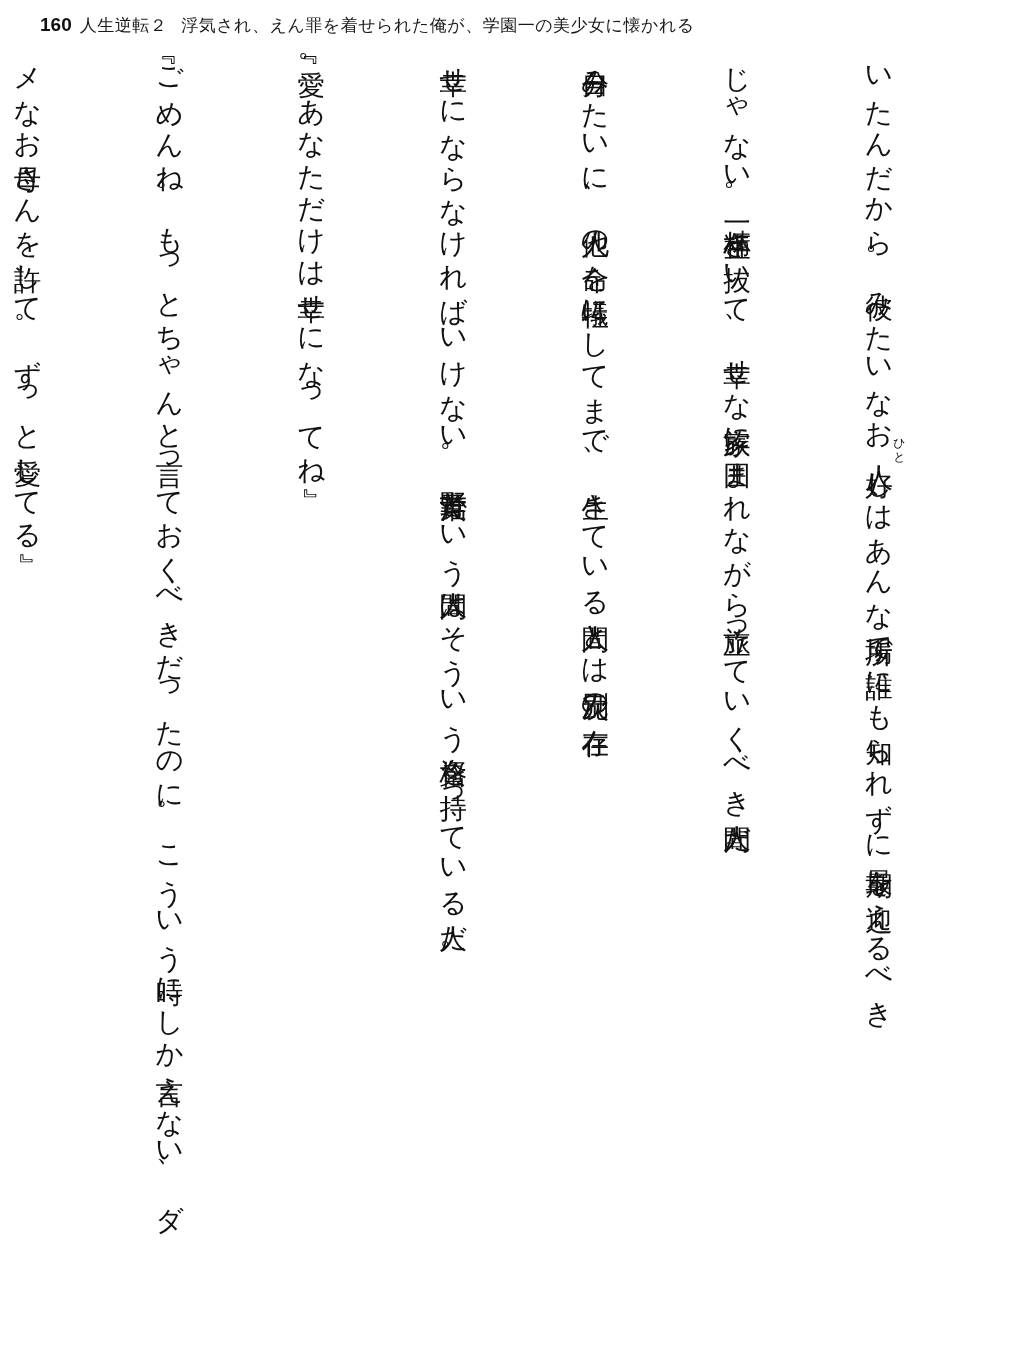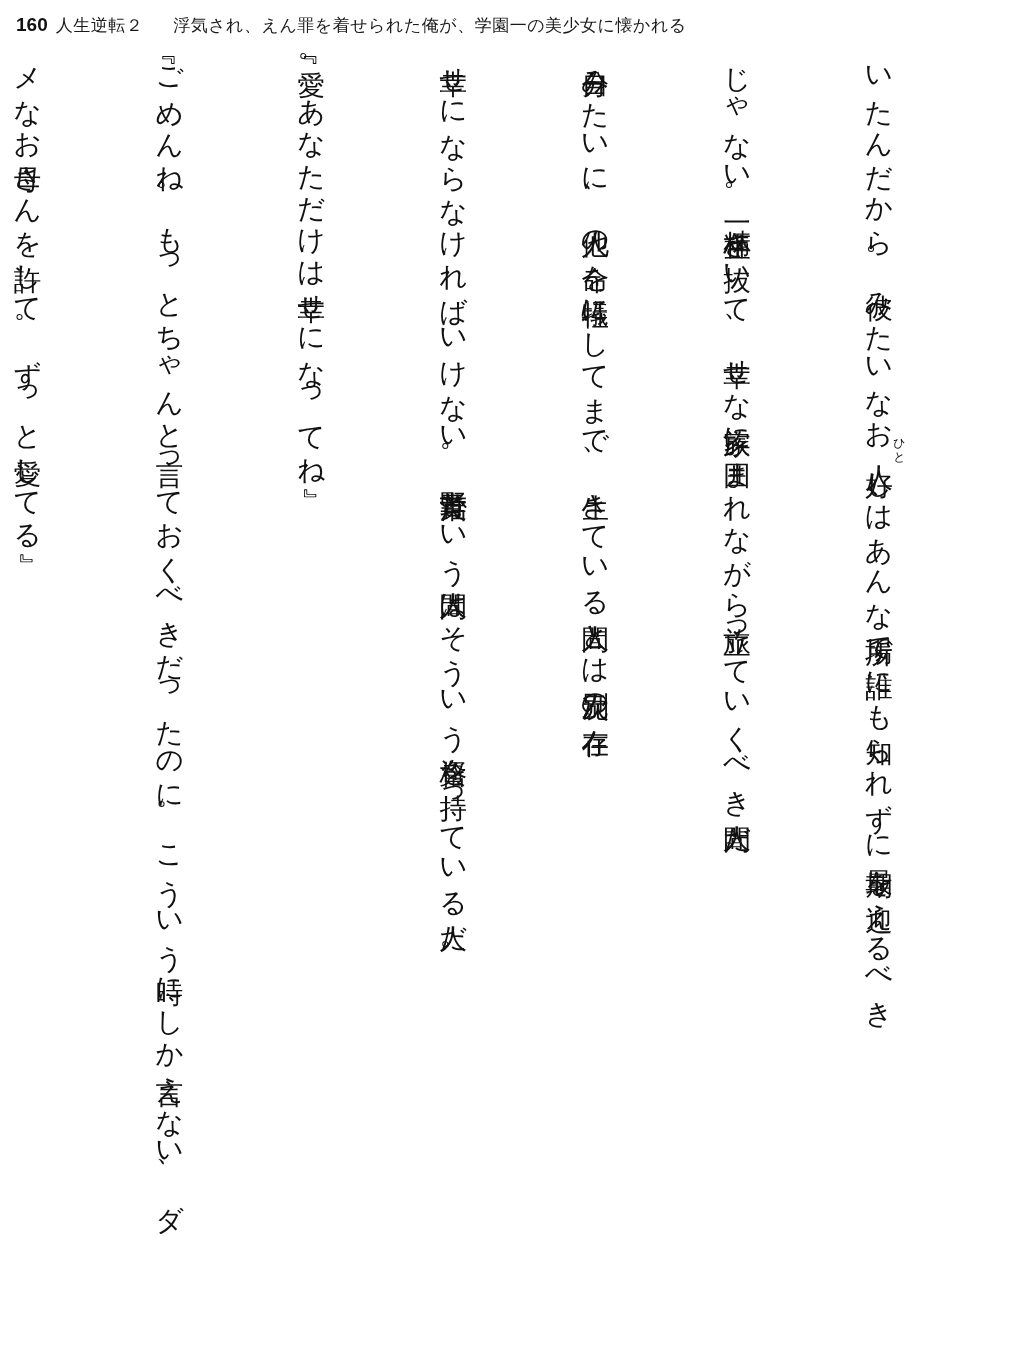--- a/index.html
+++ b/index.html
@@ -19,38 +19,38 @@
   
   .page-header {
     position: absolute;
     top: 14px;
     left: 0;
     width: 1022px;
     height: 30px;
     display: flex;
     align-items: baseline;
     box-sizing: border-box;
-    padding-left: 16px;
+    padding-left: 40px;
   }
   .folio {
     font-family: "Liberation Sans", sans-serif;
     font-weight: bold;
     font-size: 19px;
     color: #111;
     letter-spacing: 0px;
   }
   .header-series {
     font-size: 17px;
     margin-left: 8px;
     color: #1a1a1a;
     letter-spacing: 0.5px;
   }
   .header-title {
     font-size: 17px;
-    margin-left: 30px;
+    margin-left: 14px;
     color: #1a1a1a;
     letter-spacing: 0.5px;
   }
 
   
   .body-area {
     position: absolute;
     top: 48px;
     right: 22px;
     left: 22px;

